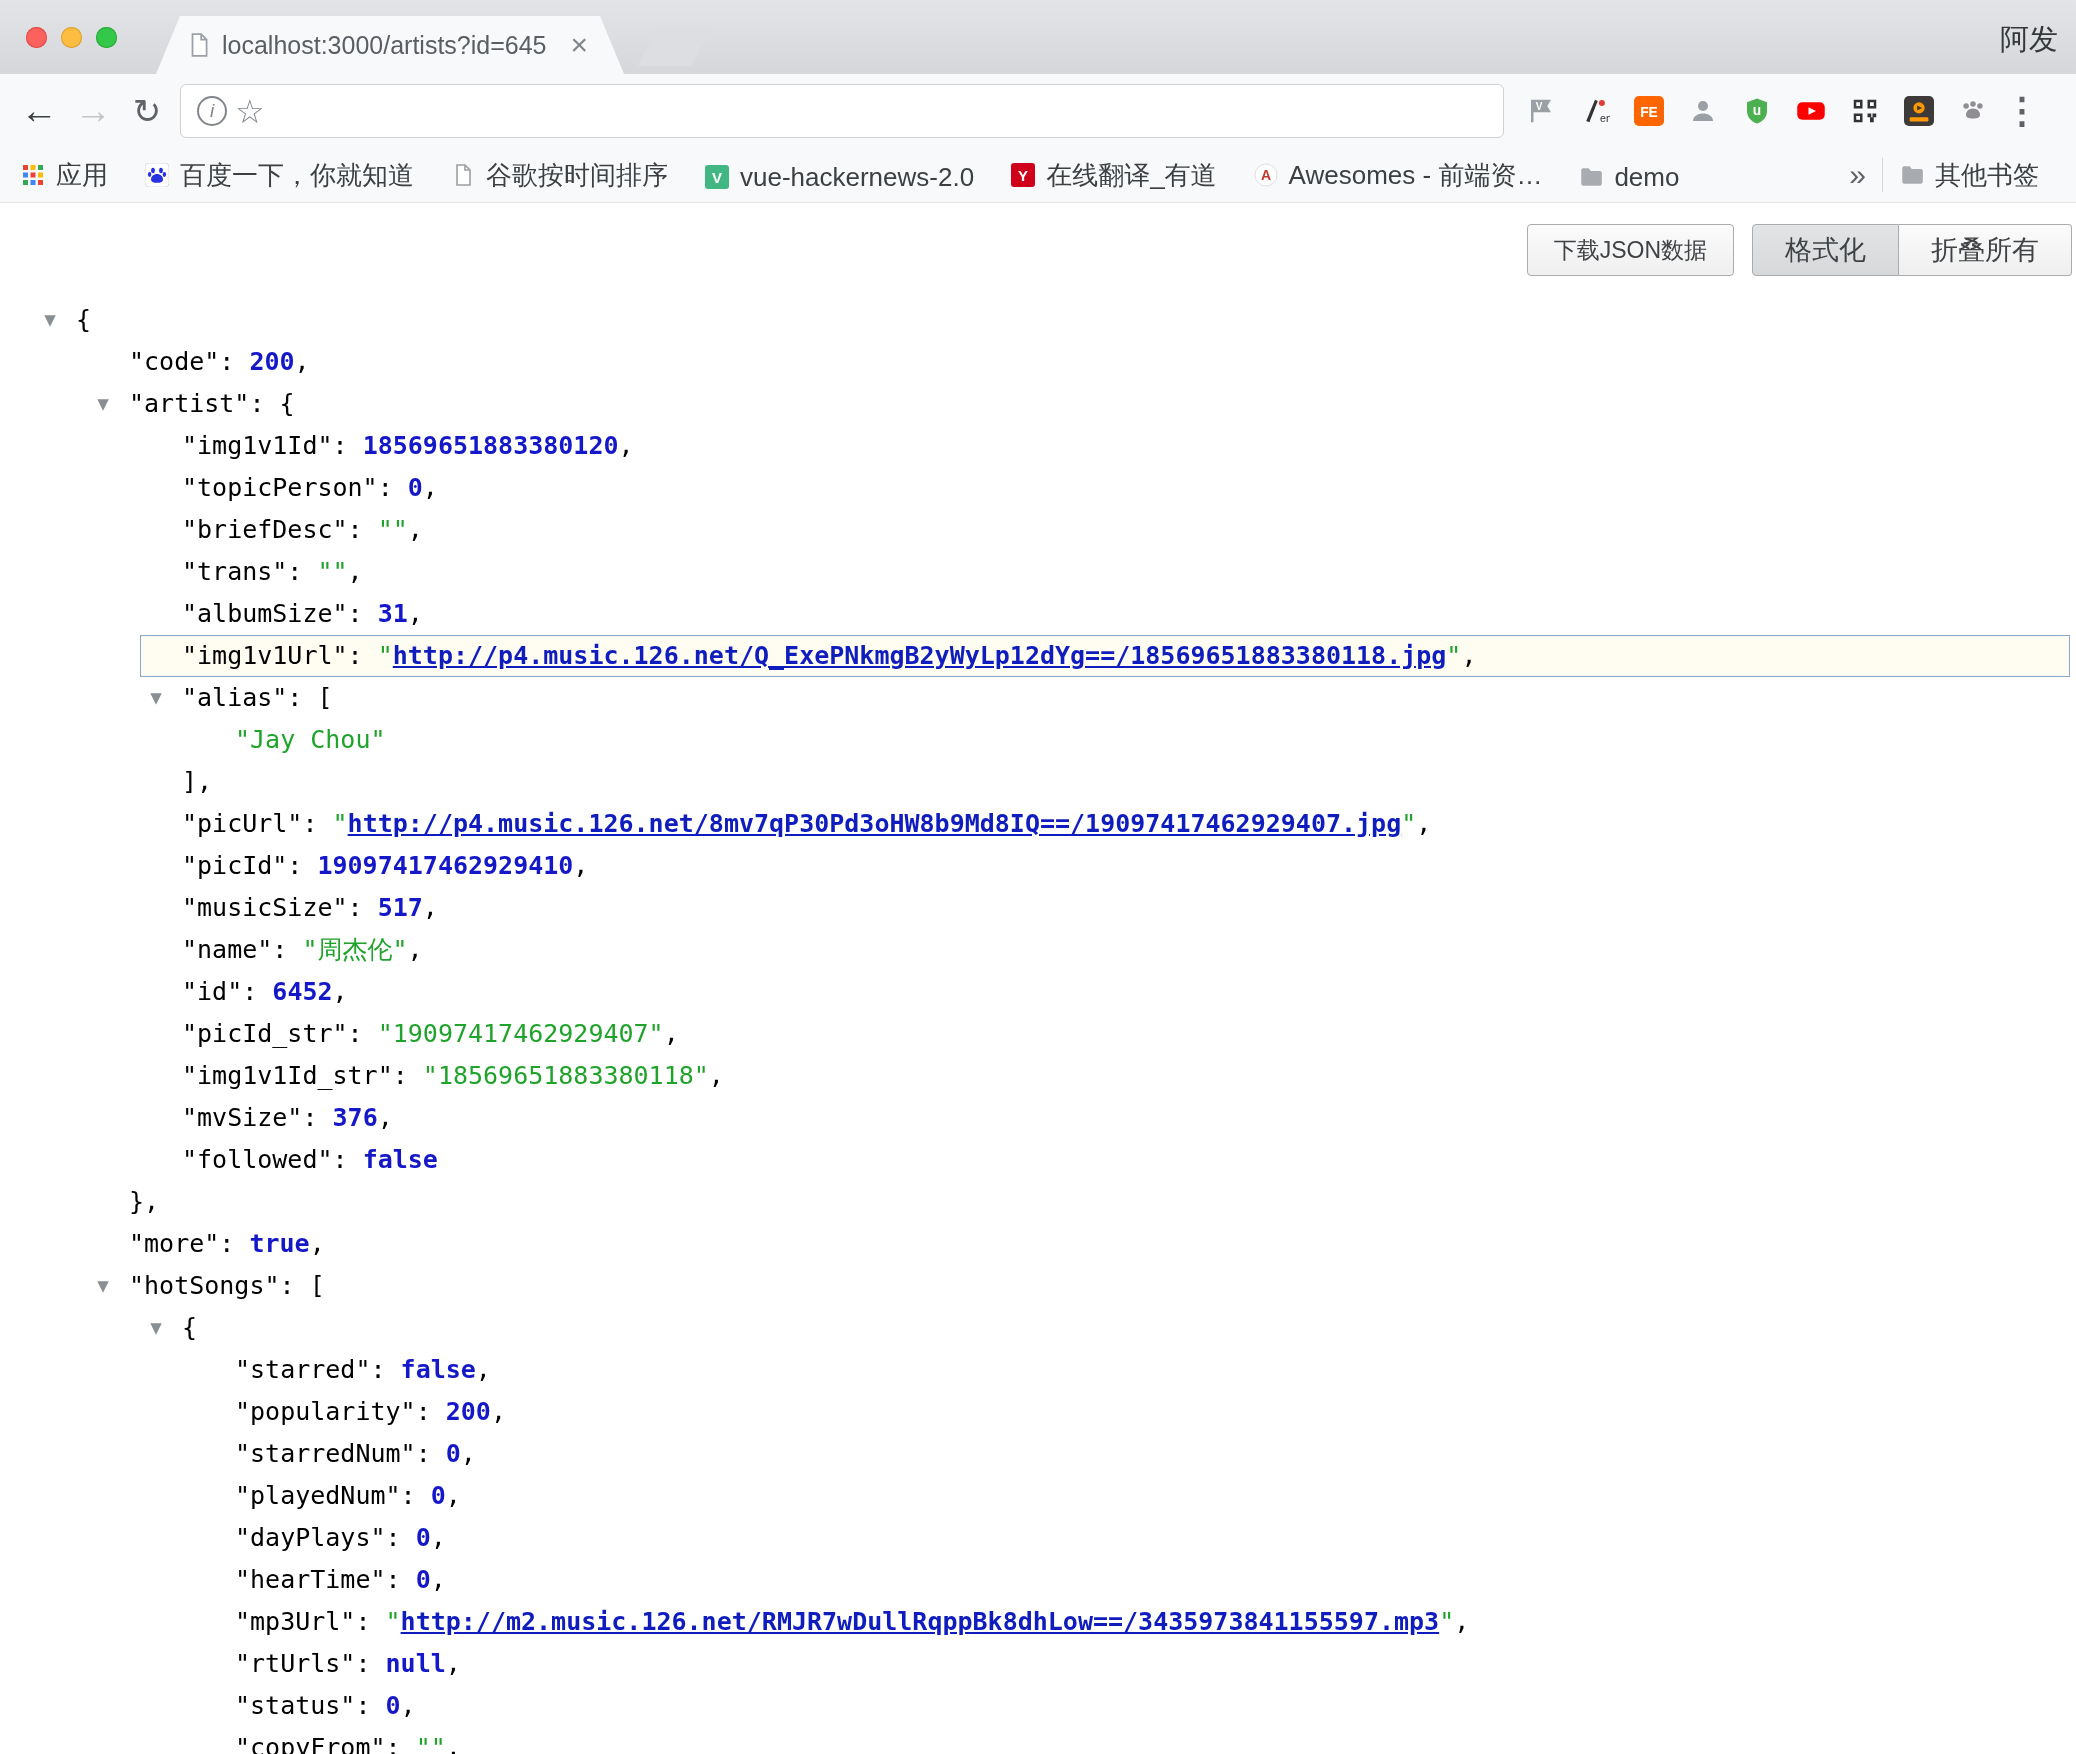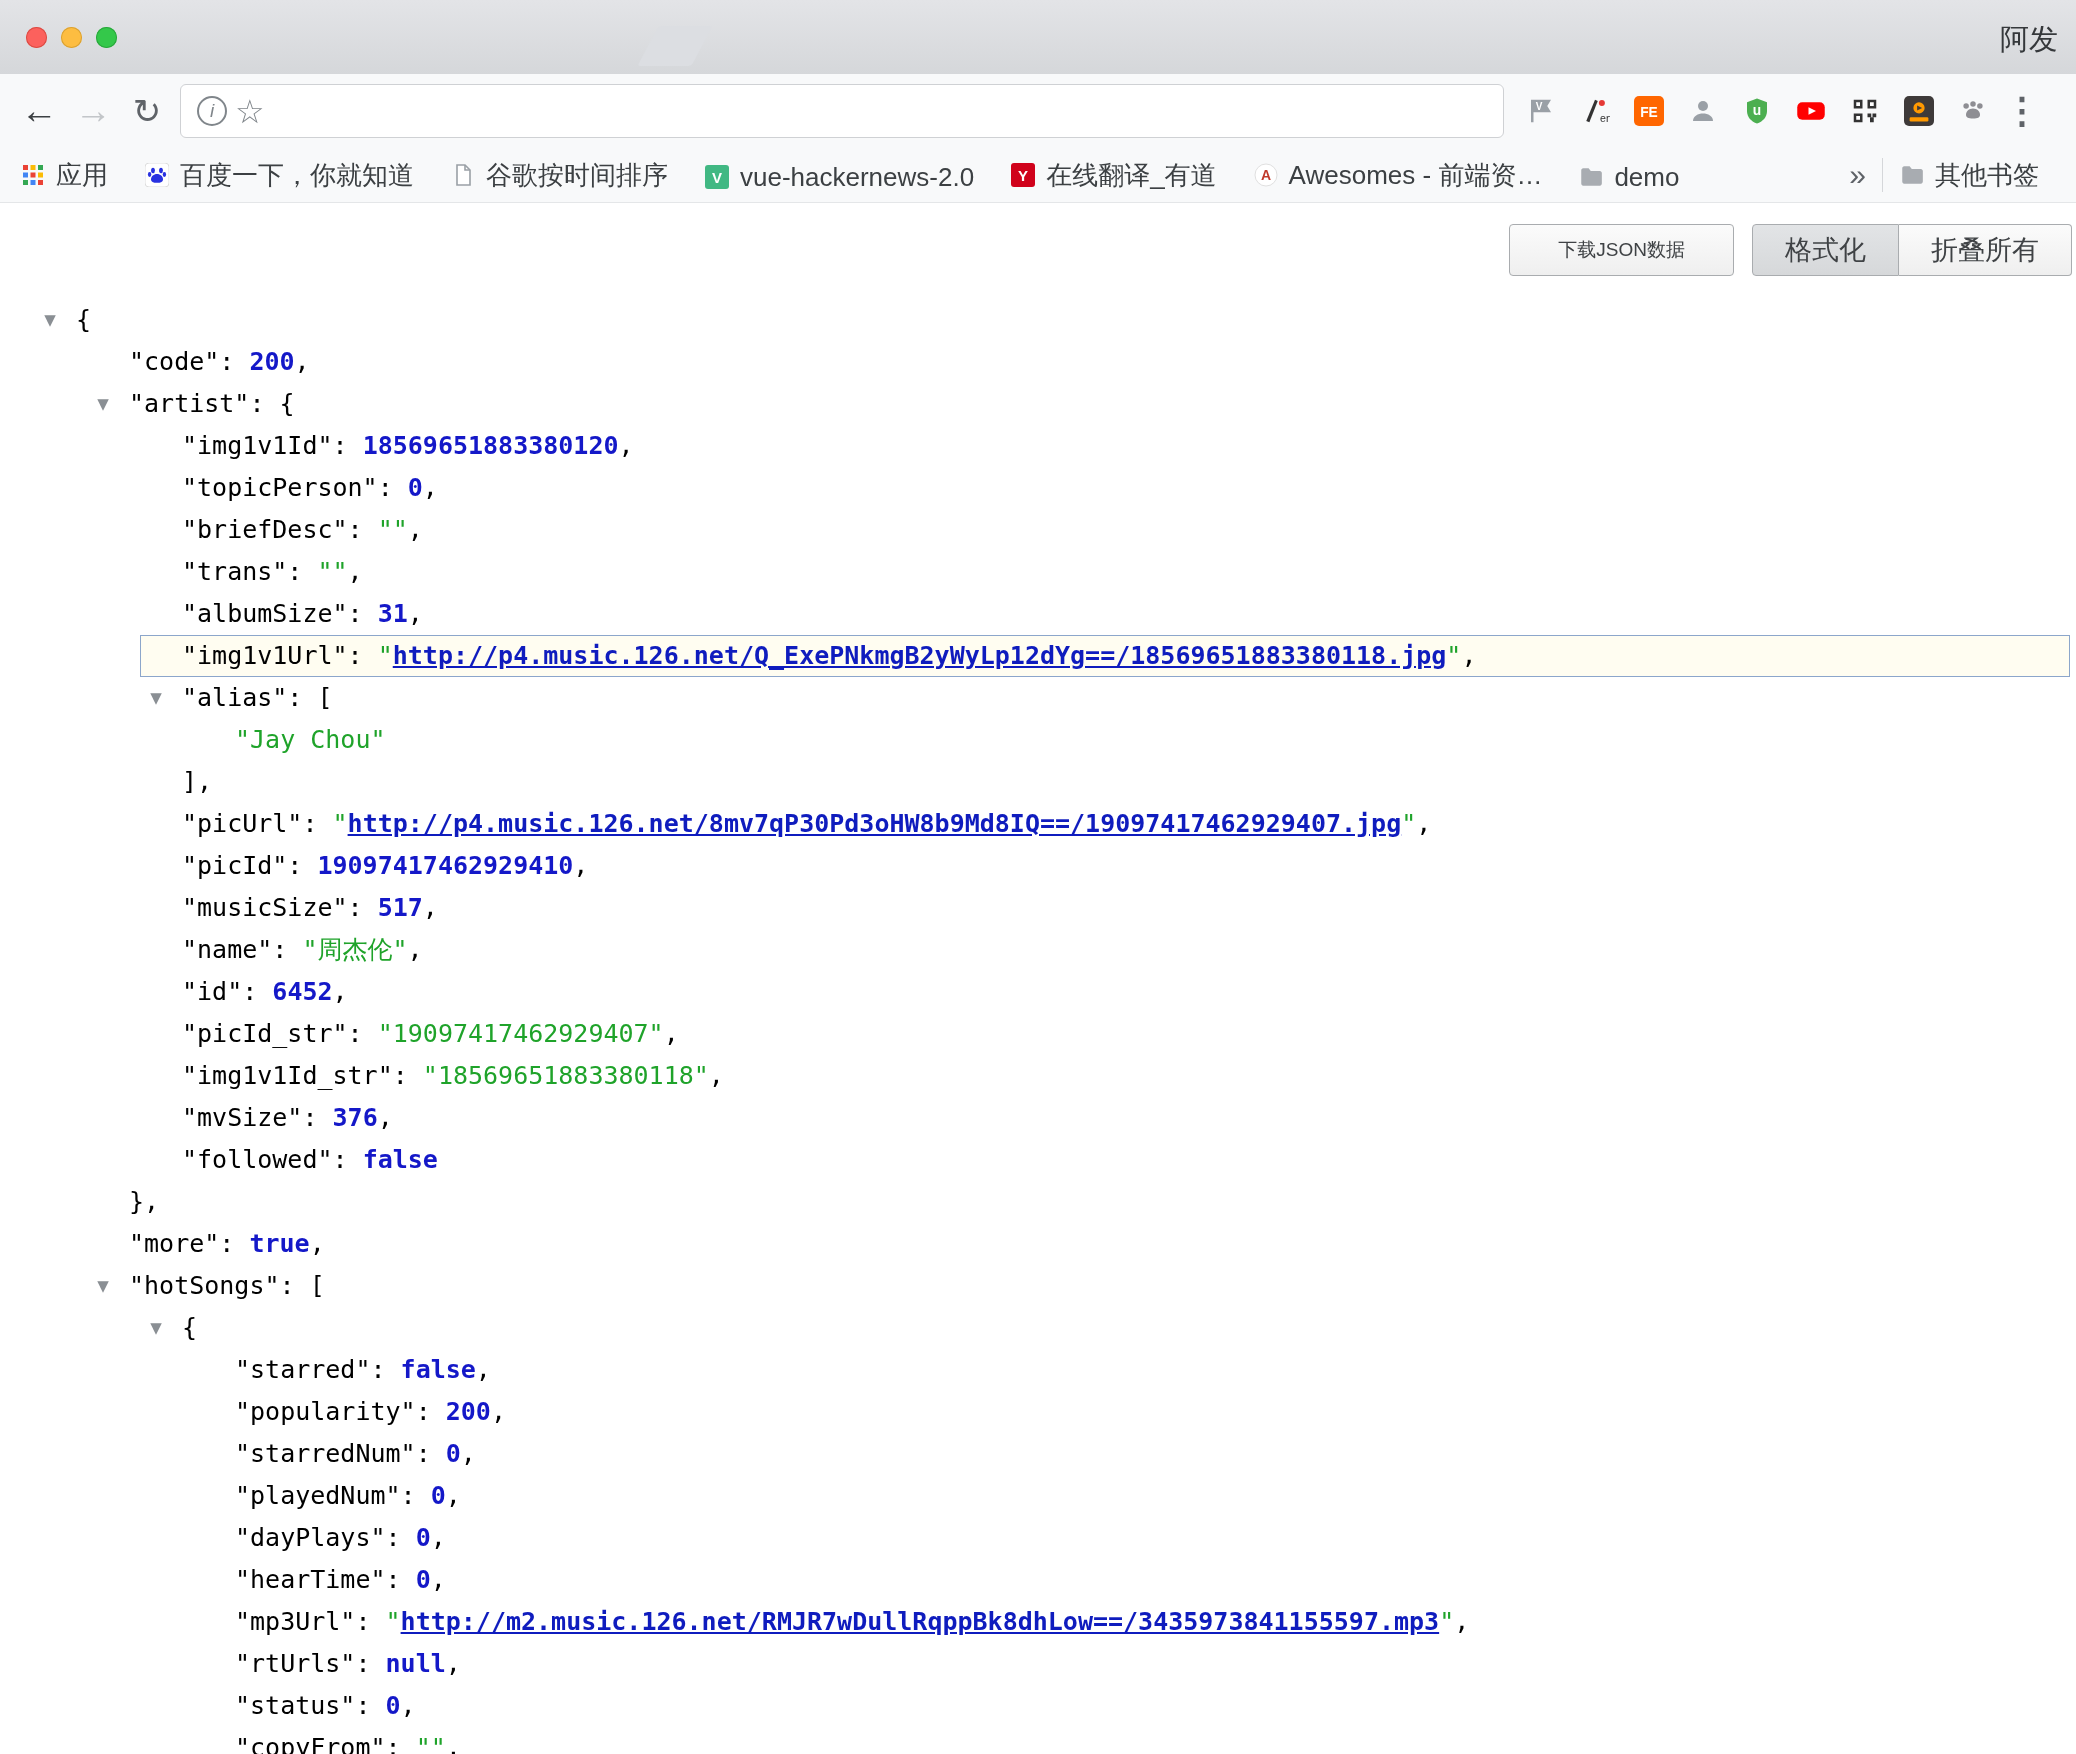--- a/index.html
+++ b/index.html
@@ -51,21 +51,21 @@
                    font-size:26px; color:#3C4043; }
   .bm-item { display:flex; align-items:center; gap:10px; margin-right:36px; white-space:nowrap; }
   .bm-icon { width:26px; height:26px; display:flex; align-items:center; justify-content:center; }
   .bm-right { margin-left:auto; display:flex; align-items:center; gap:16px; }
   .overflow-chevron { font-size:30px; color:#5F6368; }
   .bm-divider { width:1px; height:34px; background:#D5D7DA; }
 
   
   .content { position:absolute; top:203px; left:0; right:0; bottom:0; background:#fff; }
   .actions { position:absolute; top:21px; right:4px; display:flex; align-items:center; }
-  .btn { height:50px; line-height:50px; padding:0 48px; font-size:19px; color:#3F4245;
+  .btn { height:50px; line-height:50px; padding:0 26px; font-size:23px; color:#3F4245;
          background:linear-gradient(#FBFBFB,#EFEFEF); border:1px solid #A9ACAF; border-radius:4px; }
   .download-btn { margin-right:18px; }
   .segmented { display:flex; }
   .seg { height:50px; line-height:50px; padding:0 32px; font-size:27px; color:#3F4245;
          border:1px solid #A9ACAF; }
   .seg.active { background:linear-gradient(#E2E4E6,#D6D8DA); border-radius:4px 0 0 4px; }
   .seg.plain  { background:linear-gradient(#FBFBFB,#EFEFEF); border-left:none; border-radius:0 4px 4px 0; }
 
   
   .json-viewer { position:absolute; top:96px; left:0; right:0;
@@ -82,20 +82,30 @@
   .tok-l { color:#0F1CBE; font-weight:bold; text-decoration:underline; }
 </style>
 </head>
 <body>
 
 <div class="titlebar">
   <div class="traffic">
     <span class="light red"></span>
     <span class="light yellow"></span>
     <span class="light green"></span>
+  </div>
+  <div class="tab">
+    <span class="bm-icon">
+        <svg width="26" height="26" viewBox="0 0 24 24">
+          <path d="M6 2h8l5 5v15H6z" fill="#fff" stroke="#9AA0A6" stroke-width="1.6"></path>
+          <path d="M14 2v5h5" fill="none" stroke="#9AA0A6" stroke-width="1.6"></path>
+        </svg>
+      </span>
+    <span class="tab-title">localhost:3000/artists?id=645</span>
+    <span class="tab-close">×</span>
   </div>
   <div class="newtab-btn"></div>
   <div class="profile-name">阿发</div>
 </div>
 
 <div class="toolbar">
   <span class="nav-btn">←</span>
   <span class="nav-btn disabled">→</span>
   <span class="nav-btn reload">↻</span>
   <div class="omnibox">

